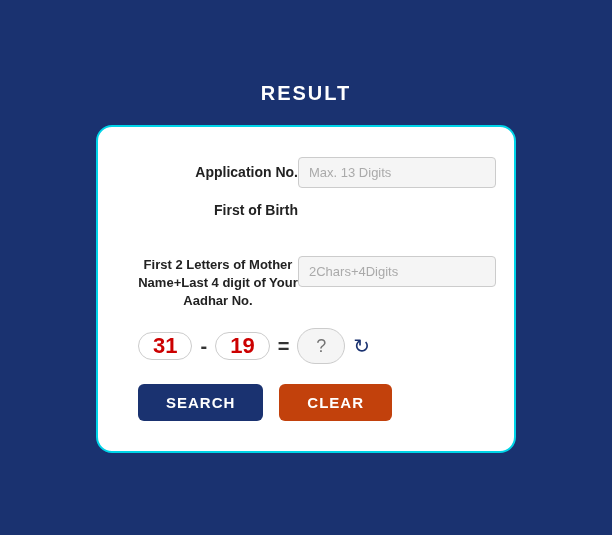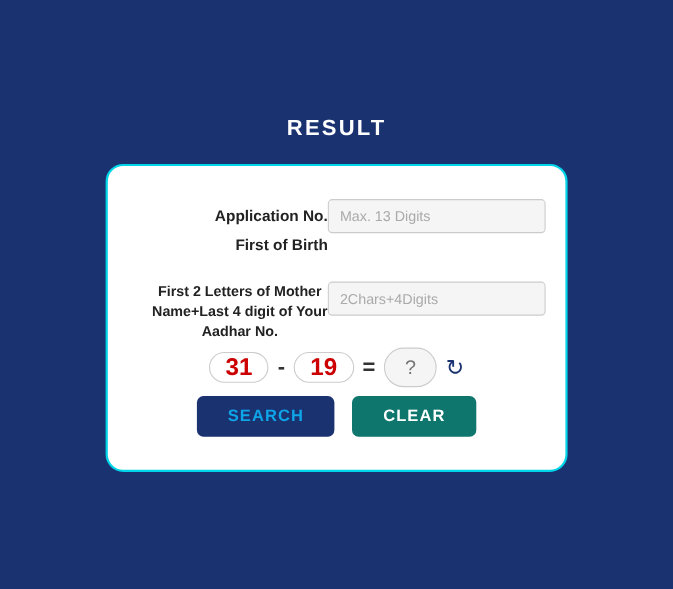--- a/index.html
+++ b/index.html
@@ -24,22 +24,21 @@
     }
 
     .card {
       background: #ffffff;
       border: 2px solid #00d4e8;
       border-radius: 16px;
       padding: 30px 40px 30px 40px;
       width: 420px;
       display: flex;
       flex-direction: column;
-      align-items: center;
-      gap: 2px;
+      gap: 14px;
     }
 
     .form-row {
       display: flex;
       align-items: center;
       width: 100%;
       justify-content: space-between;
     }
 
     .form-label {
@@ -126,32 +125,32 @@
     }
 
     .btn-row {
       display: flex;
       gap: 16px;
       margin-top: 6px;
     }
 
     .btn-search {
       background-color: #1a3270;
-      color: #0ea5e9;
+      color: #ffffff;
       font-size: 15px;
       font-weight: bold;
       padding: 10px 28px;
       border: none;
       border-radius: 6px;
       cursor: pointer;
       letter-spacing: 1px;
     }
 
     .btn-clear {
-      background-color: #0f766e;
+      background-color: #c2410c;
       color: #fff;
       font-size: 15px;
       font-weight: bold;
       padding: 10px 28px;
       border: none;
       border-radius: 6px;
       cursor: pointer;
       letter-spacing: 1px;
     }
   </style>

